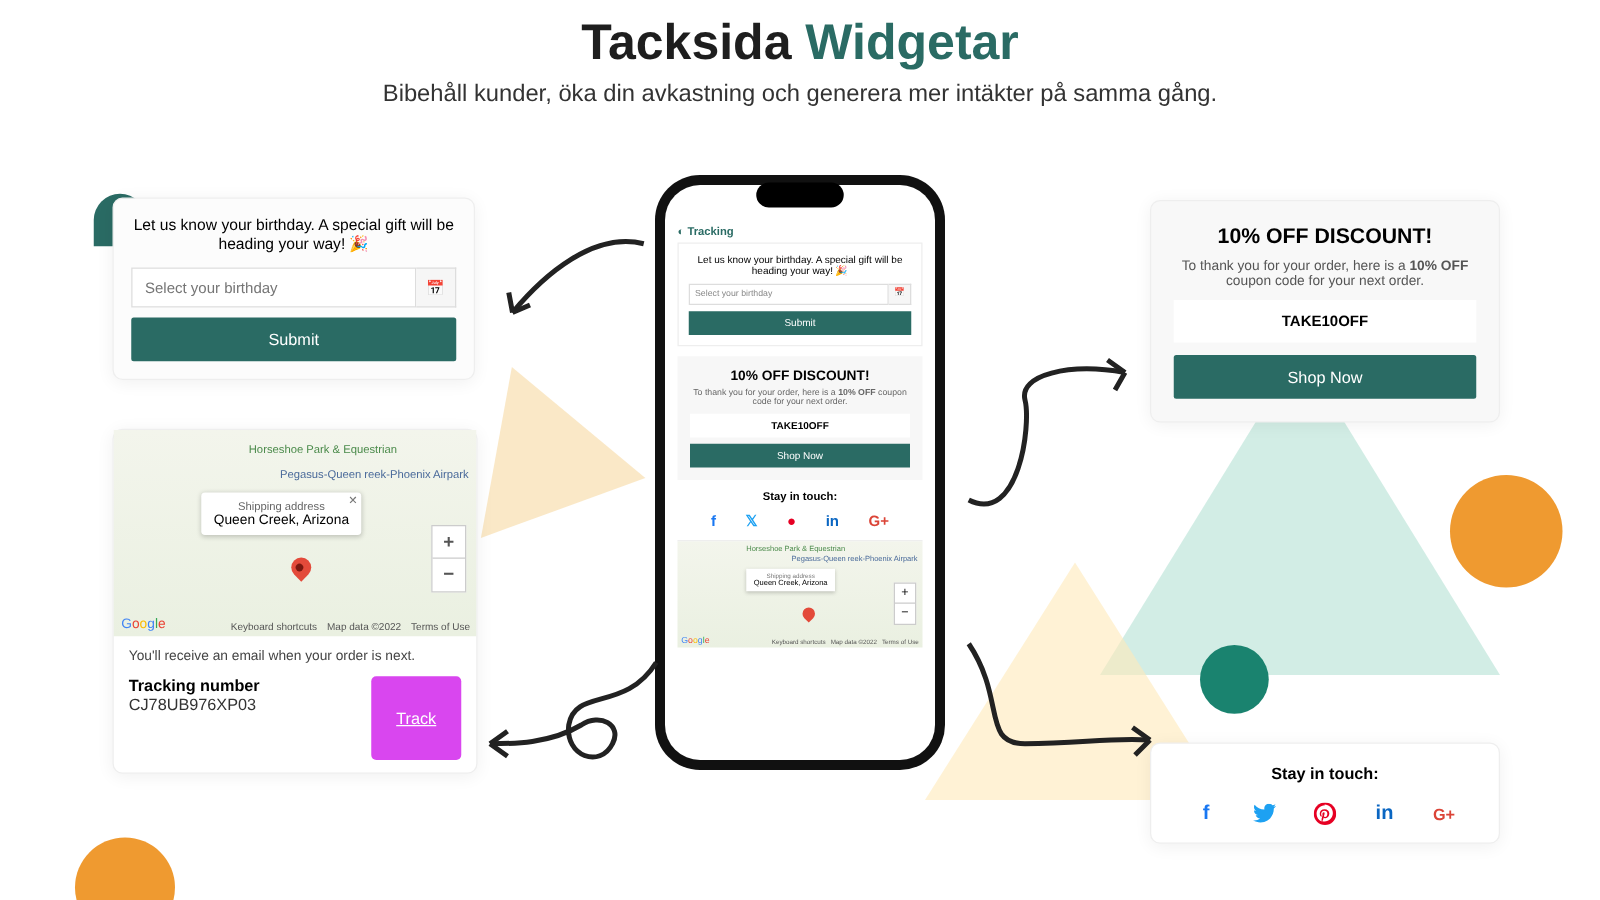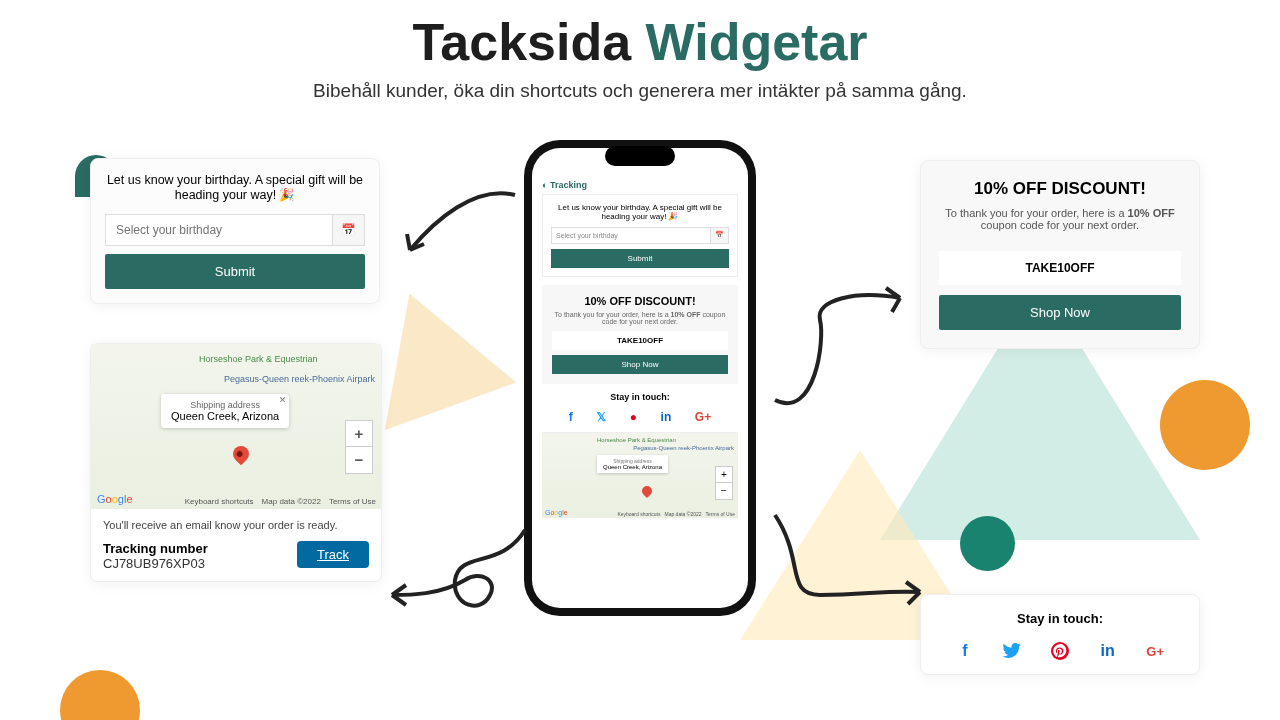--- a/index.html
+++ b/index.html
@@ -54,21 +54,21 @@
   border-radius: 50% 50% 50% 0;
   top: 155px; left: 75px;
 }
 .teal-circ {
   width: 55px; height: 55px;
   background: #1a836f;
   border-radius: 50%;
   top: 516px; right: 265px;
 }
 .header { text-align: center; padding-top: 12px; position: relative; z-index: 2;}
-.header h1 { font-size: 52px; font-weight: 800; color: #1e1e1e; }
+.header h1 { font-size: 40px; font-weight: 800; color: #1e1e1e; }
 .header h1 .accent { color: #2a6b64; }
 .header p { font-size: 19px; color: #333; margin-top: 8px; }
 
 .card {
   position: absolute;
   background: #fff;
   border: 1px solid #eee;
   border-radius: 8px;
   box-shadow: 0 2px 14px rgba(0,0,0,0.06);
   padding: 14px;
@@ -112,25 +112,25 @@
 .map-foot{position:absolute;bottom:3px;right:5px;font-size:8px;color:#555;display:flex;gap:8px;}
 .glogo{position:absolute;bottom:4px;left:6px;font-size:11px;font-weight:500;}
 .glogo span:nth-child(1){color:#4285f4;}.glogo span:nth-child(2){color:#ea4335;}.glogo span:nth-child(3){color:#fbbc05;}.glogo span:nth-child(4){color:#4285f4;}.glogo span:nth-child(5){color:#34a853;}.glogo span:nth-child(6){color:#ea4335;}
 
 .order-info{padding:10px 12px;}
 .order-info .conf{font-size:14px;font-weight:600;margin-bottom:4px;}
 .order-info .email{font-size:11px;color:#444;margin-bottom:10px;}
 .track-row{display:flex;justify-content:space-between;align-items:flex-start;}
 .track-left .tn{font-size:13px;font-weight:700;}
 .track-left .code{font-size:13px;color:#333;}
-.track-btn{background:#0369a1;color:#fff;border:none;padding:6px 20px;font-size:13px;border-radius:4px;cursor:pointer;text-decoration:underline;}
+.track-btn{background:#d946ef;color:#fff;border:none;padding:26px 20px;font-size:13px;border-radius:4px;cursor:pointer;text-decoration:underline;}
 
 .discount-card{top:160px;right:80px;width:280px;background:#f8f8f8;padding:18px;}
 .discount-card h3{font-size:17px;font-weight:800;text-align:center;margin-bottom:8px;}
-.discount-card p{font-size:11px;color:#555;text-align:center;margin-bottom:20px;}
+.discount-card p{font-size:11px;color:#555;text-align:center;margin-bottom:9px;}
 .coupon{background:#fff;padding:10px;text-align:center;font-size:12px;font-weight:700;margin-bottom:10px;}
 
 .social-card{bottom:45px;right:80px;width:280px;padding:16px 20px 12px;}
 .social-card .st{font-size:13px;font-weight:600;text-align:center;margin-bottom:14px;}
 .social-row{display:flex;justify-content:space-around;align-items:center;}
 .sicon{width:22px;height:22px;display:flex;align-items:center;justify-content:center;font-weight:bold;font-size:16px;}
 .fb{color:#1877f2;}.tw{color:#1da1f2;}.pin-i{color:#e60023;}.li{color:#0a66c2;}.gp{color:#db4437;font-size:13px;}
 
 .phone{position:absolute;top:140px;left:50%;transform:translateX(-50%);width:232px;height:476px;background:#111;border-radius:36px;padding:8px;z-index:4;}
 .phone-screen{width:100%;height:100%;background:#fff;border-radius:28px;overflow:hidden;position:relative;}
@@ -171,21 +171,21 @@
 <div class="bg-shape orange-circle"></div>
 <div class="bg-shape orange-circle2"></div>
 <div class="bg-shape teal-q"></div>
 <div class="bg-shape teal-circ"></div>
 
 <div class="header">
   <h1>
     <span>Tacksida</span>
     <span class="accent">Widgetar</span>
   </h1>
-  <p>Bibehåll kunder, öka din shortcuts och generera mer intäkter på samma gång.</p>
+  <p>Bibehåll kunder, öka din avkastning och generera mer intäkter på samma gång.</p>
 </div>
 
 <div class="card birthday-card">
   <div class="title">Let us know your birthday. A special gift will be heading your way! 🎉</div>
   <div class="input-row">
     <input type="text" placeholder="Select your birthday" style="">
     <div class="cal-btn">📅</div>
   </div>
   <button class="btn-teal">Submit</button>
 </div>
@@ -205,21 +205,21 @@
       <div>−</div>
     </div>
     <div class="glogo"><span>G</span><span>o</span><span>o</span><span>g</span><span>l</span><span>e</span></div>
     <div class="map-foot">
       <span>Keyboard shortcuts</span>
       <span>Map data ©2022</span>
       <span>Terms of Use</span>
     </div>
   </div>
   <div class="order-info">
-    <div class="email">You'll receive an email know your order is ready.</div>
+    <div class="email">You'll receive an email when your order is next.</div>
     <div class="track-row">
       <div class="track-left">
         <div class="tn">Tracking number</div>
         <div class="code">CJ78UB976XP03</div>
       </div>
       <button class="track-btn">Track</button>
     </div>
   </div>
 </div>
 

